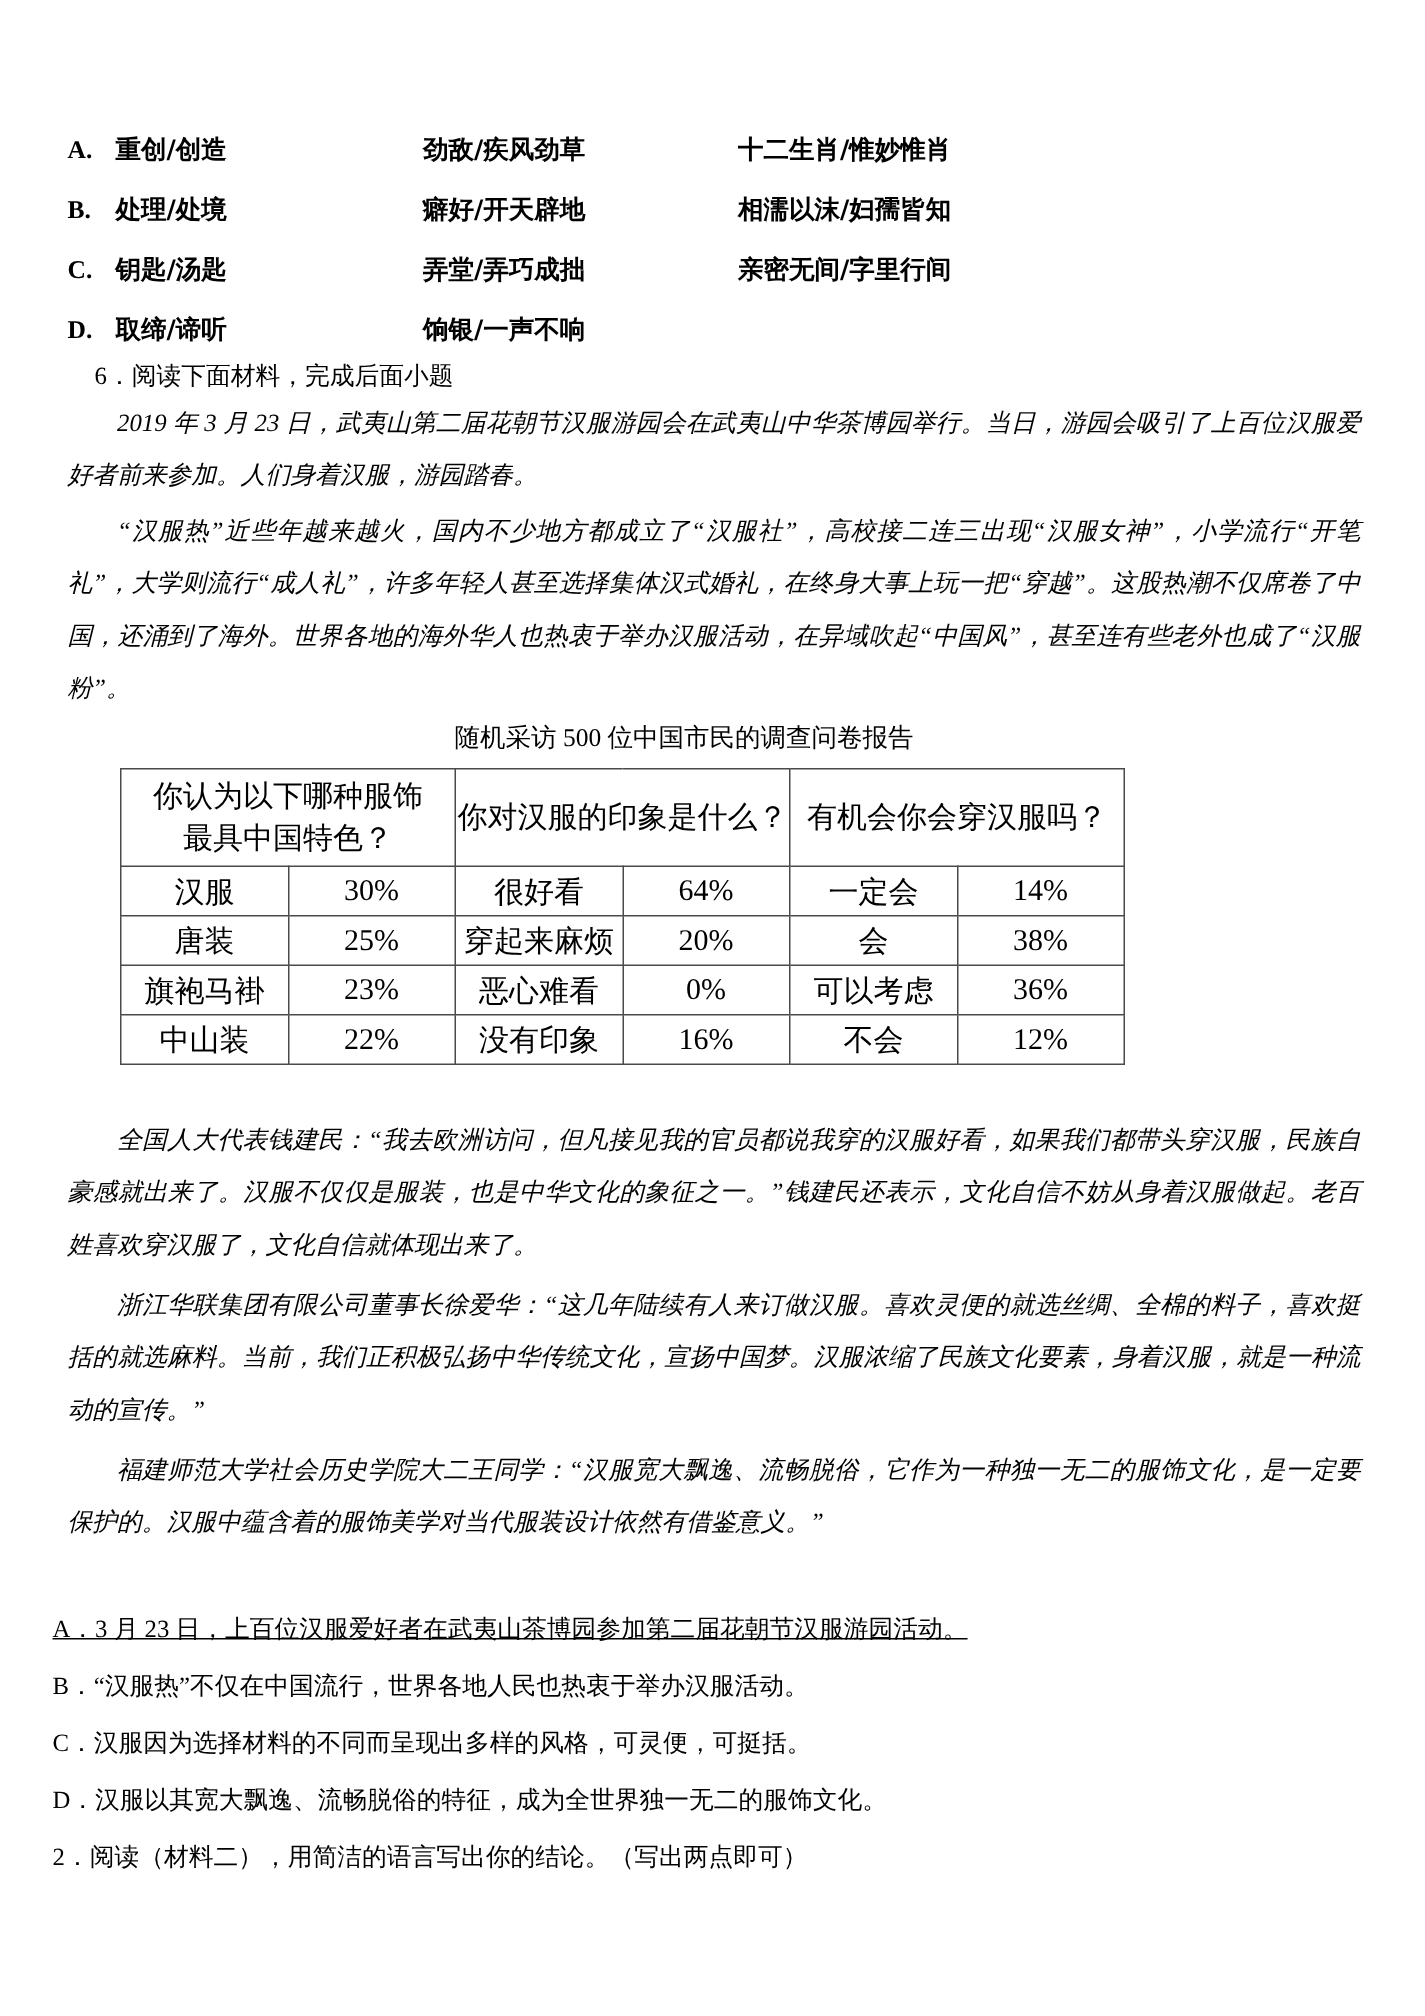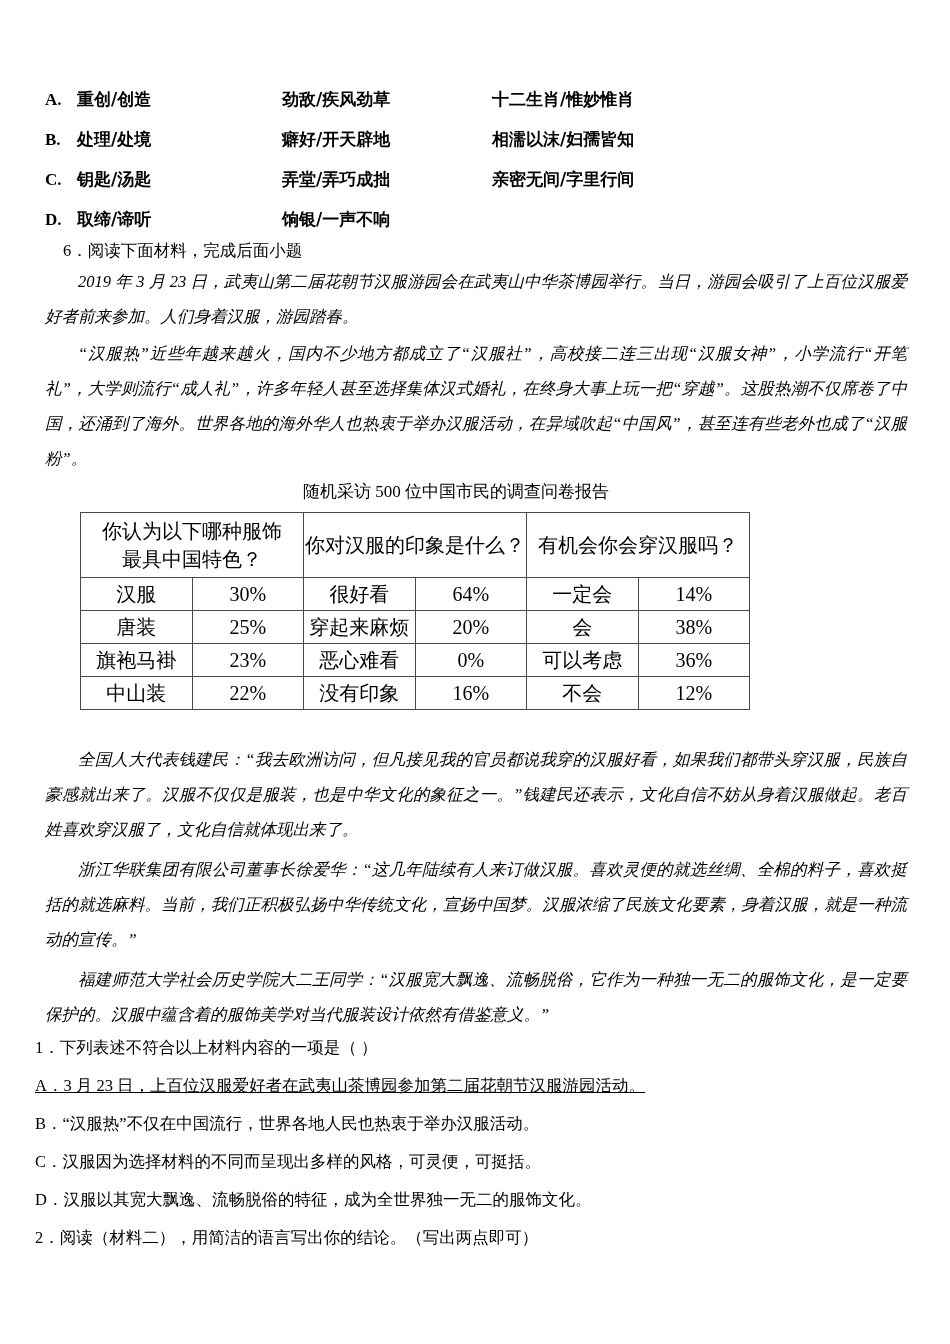--- a/index.html
+++ b/index.html
@@ -219,20 +219,19 @@
       </tbody>
     </table>
   </div>
 
   <div class="para italic-para" style="top:742px;">全国人大代表钱建民：“我去欧洲访问，但凡接见我的官员都说我穿的汉服好看，如果我们都带头穿汉服，民族自豪感就出来了。汉服不仅仅是服装，也是中华文化的象征之一。”钱建民还表示，文化自信不妨从身着汉服做起。老百姓喜欢穿汉服了，文化自信就体现出来了。</div>
 
   <div class="para italic-para" style="top:852px;">浙江华联集团有限公司董事长徐爱华：“这几年陆续有人来订做汉服。喜欢灵便的就选丝绸、全棉的料子，喜欢挺括的就选麻料。当前，我们正积极弘扬中华传统文化，宣扬中国梦。汉服浓缩了民族文化要素，身着汉服，就是一种流动的宣传。”</div>
 
   <div class="para italic-para" style="top:962px;">福建师范大学社会历史学院大二王同学：“汉服宽大飘逸、流畅脱俗，它作为一种独一无二的服饰文化，是一定要保护的。汉服中蕴含着的服饰美学对当代服装设计依然有借鉴意义。”</div>
 
-  <div class="qitem" style="top:1037px;">1．下列表述不符合以上材料内容的一项是（    ）</div>
   <div class="qitem" style="top:1075px;text-decoration:underline;">A．3 月 23 日，上百位汉服爱好者在武夷山茶博园参加第二届花朝节汉服游园活动。</div>
   <div class="qitem" style="top:1113px;">B．“汉服热”不仅在中国流行，世界各地人民也热衷于举办汉服活动。</div>
   <div class="qitem" style="top:1151px;">C．汉服因为选择材料的不同而呈现出多样的风格，可灵便，可挺括。</div>
   <div class="qitem" style="top:1189px;">D．汉服以其宽大飘逸、流畅脱俗的特征，成为全世界独一无二的服饰文化。</div>
   <div class="qitem" style="top:1227px;">2．阅读（材料二），用简洁的语言写出你的结论。（写出两点即可）</div>
 
 </div>
 
 </body></html>

